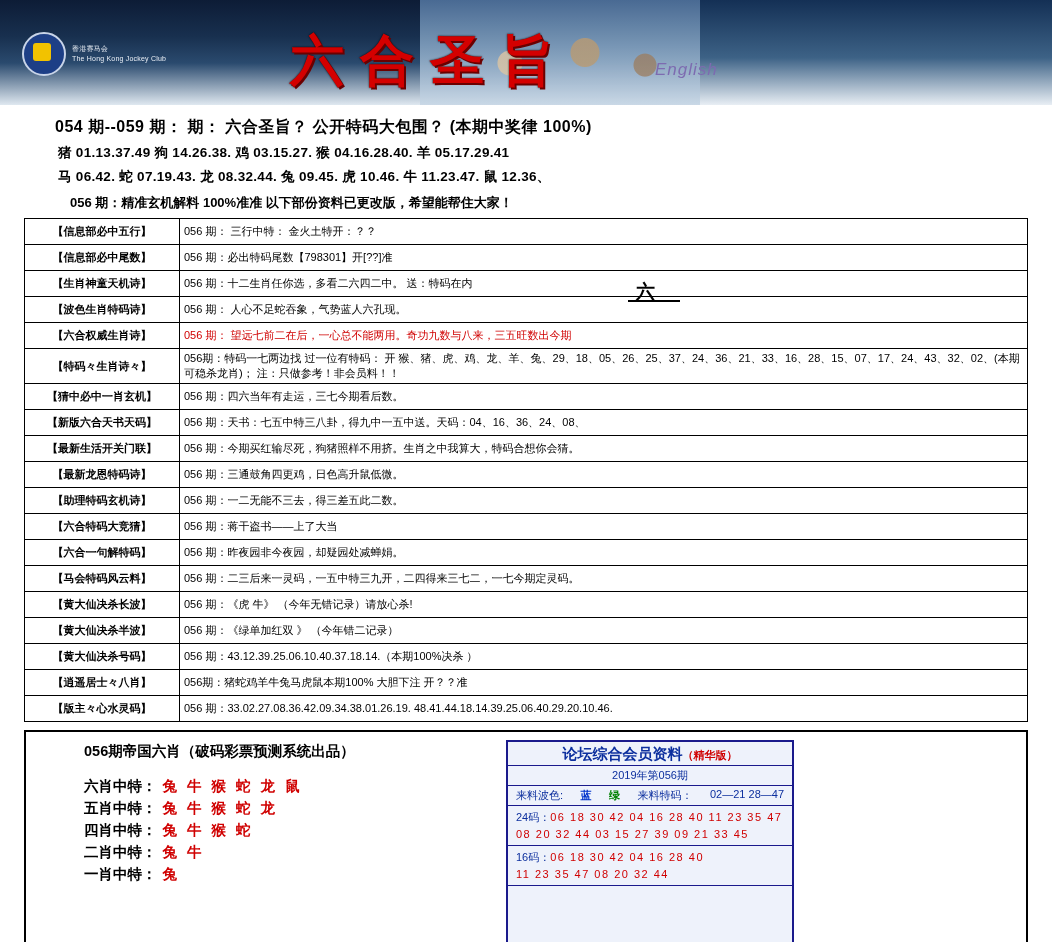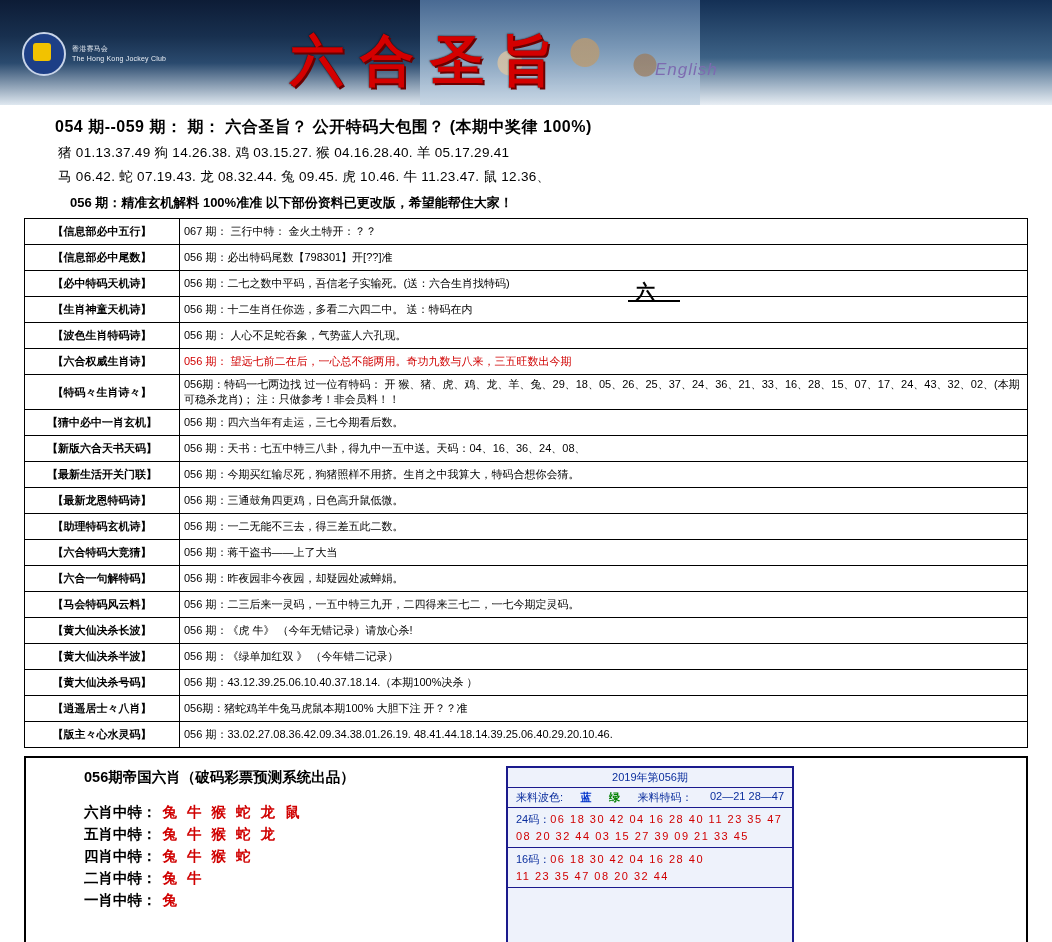--- a/index.html
+++ b/index.html
@@ -90,21 +90,21 @@
   
   .headline {
     margin: 12px 0 2px 55px;
     font-size: 16px;
     font-weight: bold;
     letter-spacing: .5px;
   }
   .zodiac-line {
     margin: 6px 0 0 58px;
     font-size: 13.5px;
-    font-weight: normal;
+    font-weight: bold;
     letter-spacing: .3px;
   }
   .sub-note {
     margin: 8px 0 6px 70px;
     font-size: 13px;
     font-weight: bold;
   }
   
   table.main {
     border-collapse: collapse;
@@ -240,29 +240,25 @@
 
 <div class="headline">054 期--059 期：  期：  六合圣旨？  公开特码大包围？ (本期中奖律 100%)</div>
 <div class="zodiac-line">猪 01.13.37.49  狗 14.26.38.  鸡 03.15.27. 猴 04.16.28.40. 羊 05.17.29.41</div>
 <div class="zodiac-line">马 06.42.  蛇 07.19.43. 龙 08.32.44. 兔 09.45. 虎 10.46. 牛 11.23.47. 鼠 12.36、</div>
 <div class="sub-note">056 期：精准玄机解料 100%准准      以下部份资料已更改版，希望能帮住大家！</div>
 
 <table class="main">
   <tbody id="rows-body">
       <tr>
         <td class="label">【信息部必中五行】</td>
-        <td class="content">067 期：  三行中特：  金火土特开：？？</td>
+        <td class="content">056 期：  三行中特：  金火土特开：？？</td>
       </tr>
       <tr>
         <td class="label">【信息部必中尾数】</td>
         <td class="content">056 期：必出特码尾数【798301】开[??]准</td>
-      </tr>
-      <tr>
-        <td class="label">【必中特码天机诗】</td>
-        <td class="content">056 期：二七之数中平码，吾信老子实输死。(送：六合生肖找特码)</td>
       </tr>
       <tr>
         <td class="label">【生肖神童天机诗】</td>
         <td class="content">056 期：十二生肖任你选，多看二六四二中。    送：特码在内</td>
       </tr>
       <tr>
         <td class="label">【波色生肖特码诗】</td>
         <td class="content">056 期：  人心不足蛇吞象，气势蓝人六孔现。</td>
       </tr>
       <tr>
@@ -337,20 +333,23 @@
         <div class="b-row"><span>六肖中特：</span><span class="vals">兔 牛 猴 蛇 龙 鼠</span></div>
         <div class="b-row"><span>五肖中特：</span><span class="vals">兔 牛 猴 蛇 龙</span></div>
         <div class="b-row"><span>四肖中特：</span><span class="vals">兔 牛 猴 蛇</span></div>
         <div class="b-row"><span>二肖中特：</span><span class="vals">兔 牛</span></div>
         <div class="b-row"><span>一肖中特：</span><span class="vals">兔</span></div>
       </div>
 
   </div>
 
   <div class="bluebox">
+    <div class="bluebox-head">
+      <span>论坛综合会员资料</span><span class="suffix">（精华版）</span>
+    </div>
     <div class="bluebox-sub">2019年第056期</div>
     <div class="wave-row">
       <span>来料波色:</span>
       <span class="blue">蓝</span>
       <span class="green">绿</span>
       <span>来料特码：</span>
       <span>02—21 28—47</span>
     </div>
     <div id="blocks-container">
         <div class="code-block"><span class="lbl">24码：</span><span class="nums">06  18  30  42  04  16  28  40  11  23  35  47</span><br><span>        </span><span class="nums">08  20  32  44  03  15  27  39  09  21  33  45</span></div>

